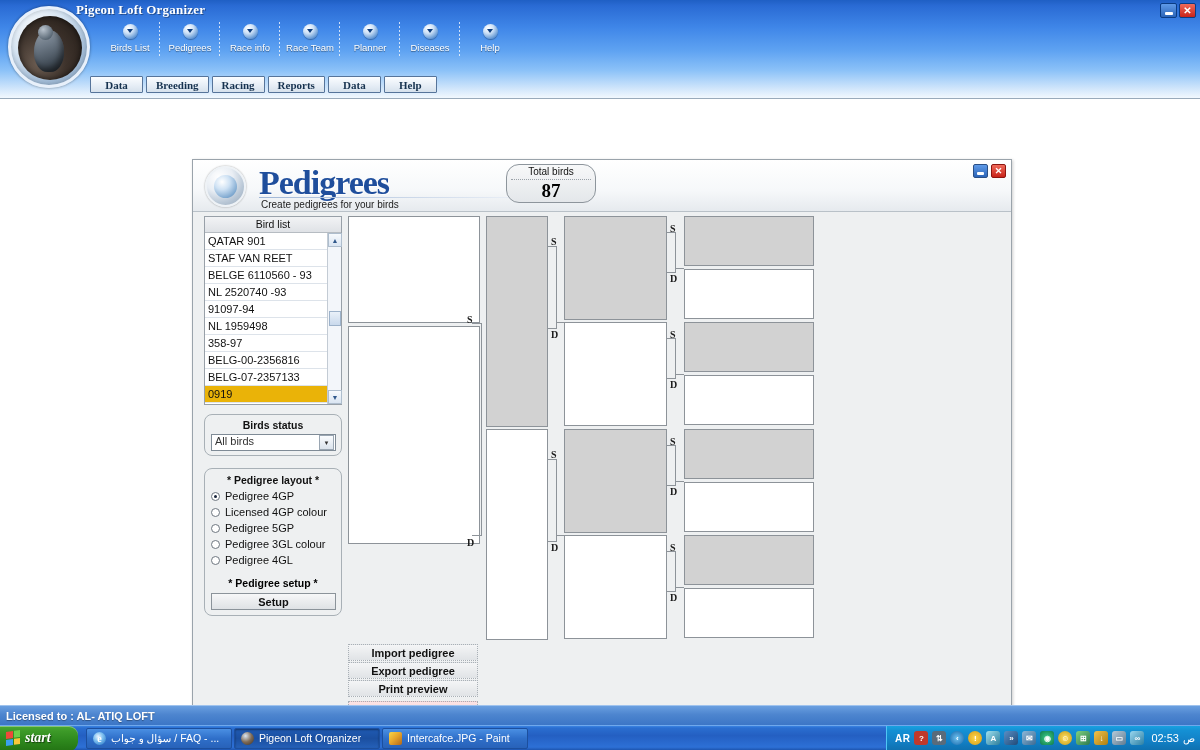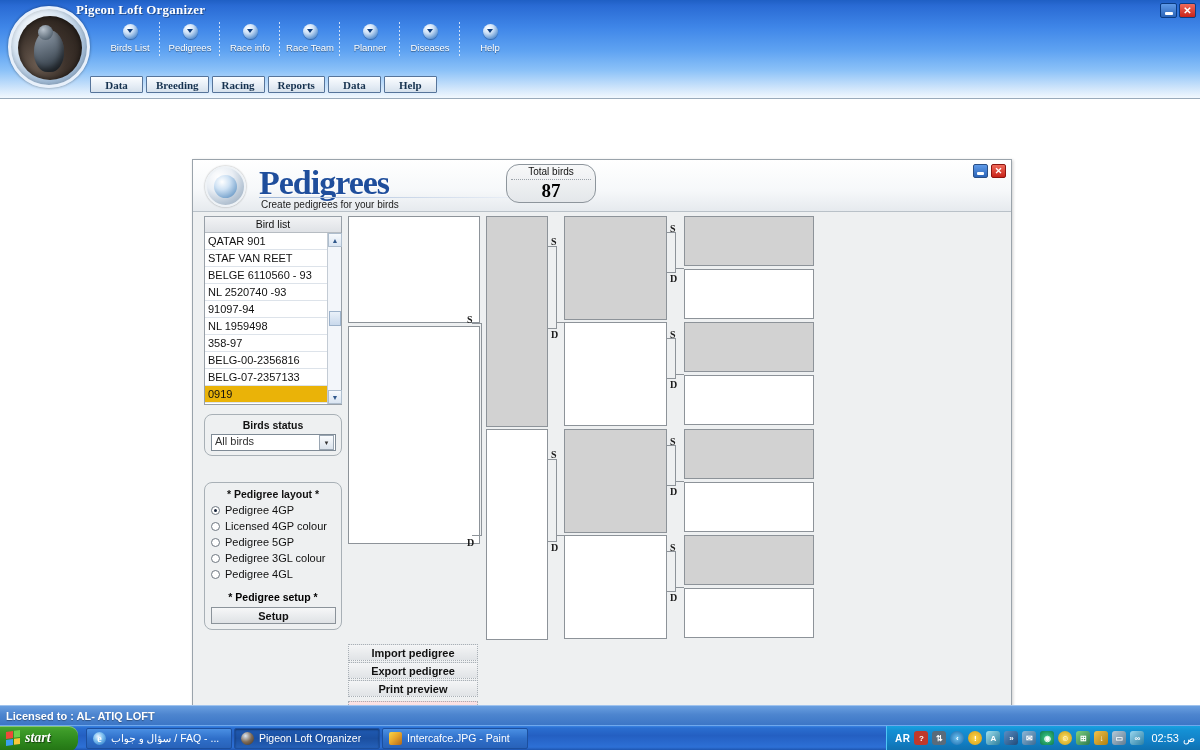--- a/index.html
+++ b/index.html
@@ -204,21 +204,21 @@
     border:1px solid #7f8b96; display:flex; align-items:flex-start;
   }
   .combo-val{ font-size:11px; color:#333; padding-left:3px; flex:1; }
   .combo-arrow{
     width:15px; height:15px; margin-right:1px;
     background:linear-gradient(to bottom,#fafcfe,#dbe3ec);
     border:1px solid #9aa6b2; display:flex;align-items:center;justify-content:center;
     font-size:6px; color:#333;
   }
 
-  .layout-group{ margin-top:26px; width:138px; height:148px; padding:5px 6px 6px; }
+  .layout-group{ margin-top:12px; width:138px; height:148px; padding:5px 6px 6px; }
   .radio-row{ display:flex; align-items:center; margin-top:4px; }
   .radio{
     width:9px; height:9px; border-radius:50%; border:1px solid #6e7780;
     background:#ffffff; margin-right:5px; position:relative; flex:none;
   }
   .radio.on::after{
     content:""; position:absolute; left:2px; top:2px; width:3px;height:3px;
     border-radius:50%; background:#17233a;
   }
   .radio-label{ font-size:11px; color:#111; white-space:nowrap; }

